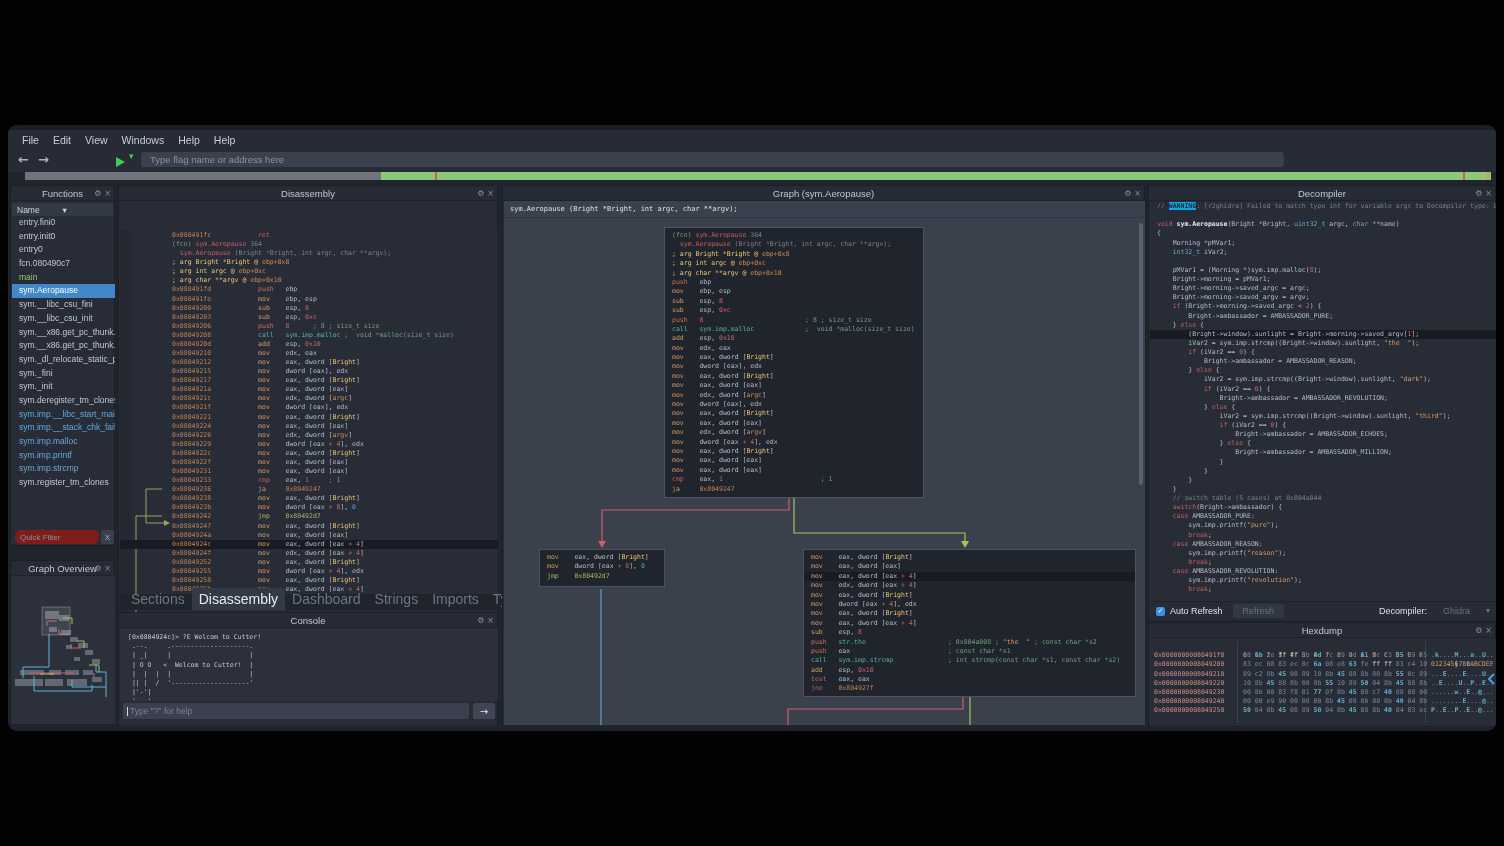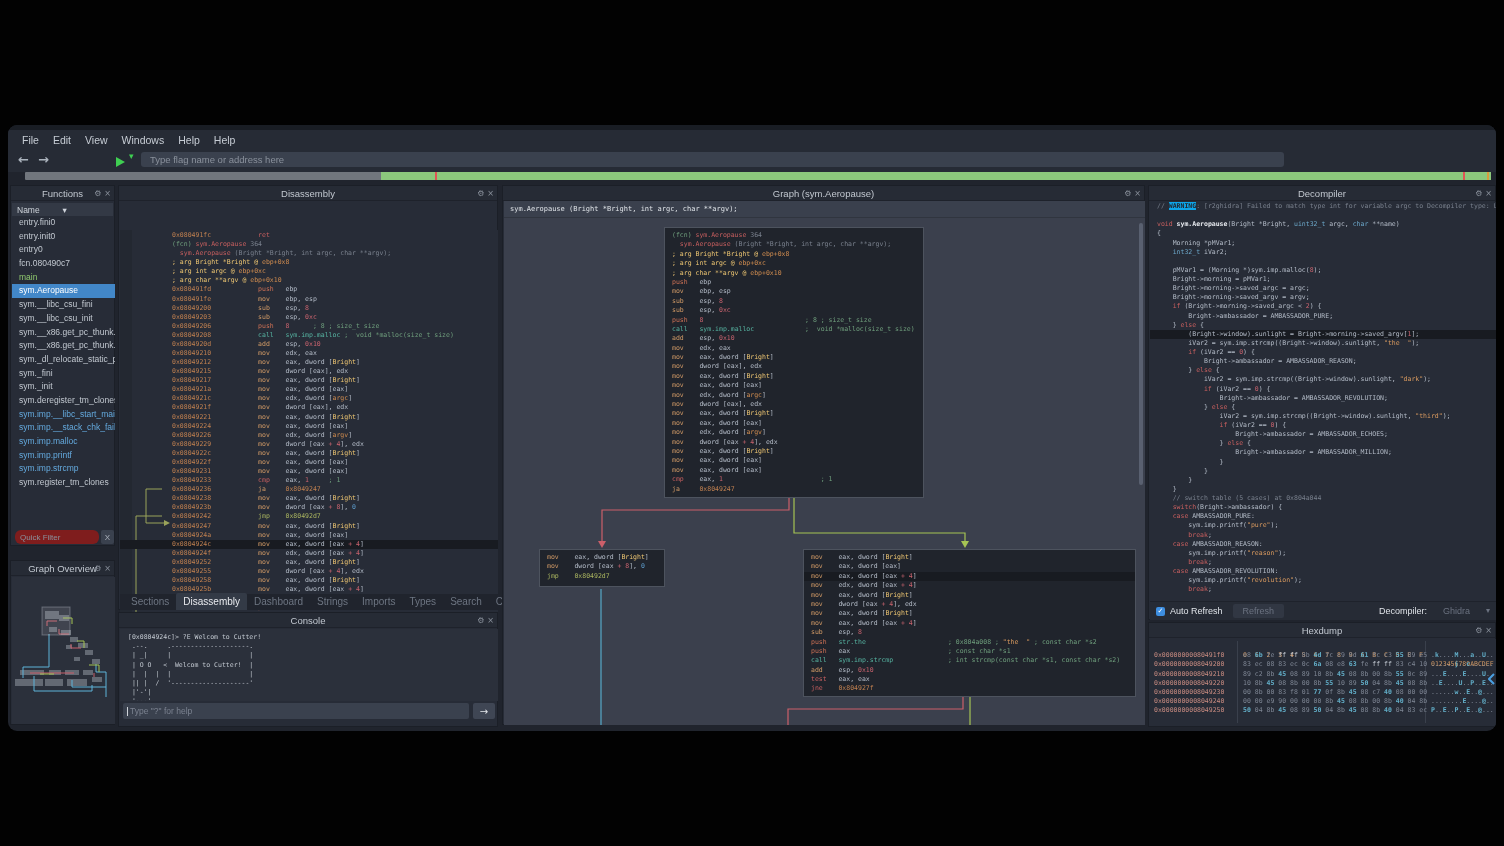--- a/index.html
+++ b/index.html
@@ -52,21 +52,21 @@
   .qfilter span{font-size:8px;color:#8a919c;}
   .qclear{position:absolute;left:90px;top:344px;width:13px;height:14px;background:#3a414e;border-radius:2px;
     font-size:8px;color:#aab0ba;display:flex;align-items:center;justify-content:center;}
   
   .disasm-body{position:absolute;left:1px;top:16px;width:378px;height:392px;background:#272c37;overflow:hidden;margin-top:28px;}
   .gutter{position:absolute;left:0;top:0;width:12px;height:100%;background:#232831;}
   .disasm-lines{position:absolute;left:0;top:1px;width:100%;}
   .disasm-lines .cl{height:9.09px;line-height:9.09px;padding-left:52px;}
   .tabbar{position:absolute;left:1px;top:408px;width:378px;height:16px;background:#20242d;display:flex;
     align-items:flex-end;padding-left:4px;box-sizing:border-box;}
-  .tab{font-size:10px;color:#6d7582;padding:3px 7px 3px 7px;}
+  .tab{font-size:14px;color:#6d7582;padding:3px 7px 3px 7px;}
   .tab.active{color:#e8eaee;background:#333a46;border-radius:2px 2px 0 0;}
   
   .console-body{position:absolute;left:1px;top:16px;width:378px;height:72px;background:#2b303b;overflow:hidden;}
   .console-body pre{margin:0;padding:4px 0 0 8px;font-family:"DejaVu Sans Mono",monospace;font-size:6.5px;
     line-height:9.2px;color:#c2c8d0;}
   .console-input{position:absolute;left:4px;top:90px;width:346px;height:16px;background:#3a414e;border-radius:2px;
     display:flex;align-items:center;padding-left:4px;box-sizing:border-box;}
   .cursor{width:1px;height:9px;background:#d0d4da;margin-right:2px;}
   .console-input span{font-size:8.5px;color:#7b8290;}
   .console-send{position:absolute;left:354px;top:90px;width:22px;height:16px;background:#3f4654;border-radius:2px;

